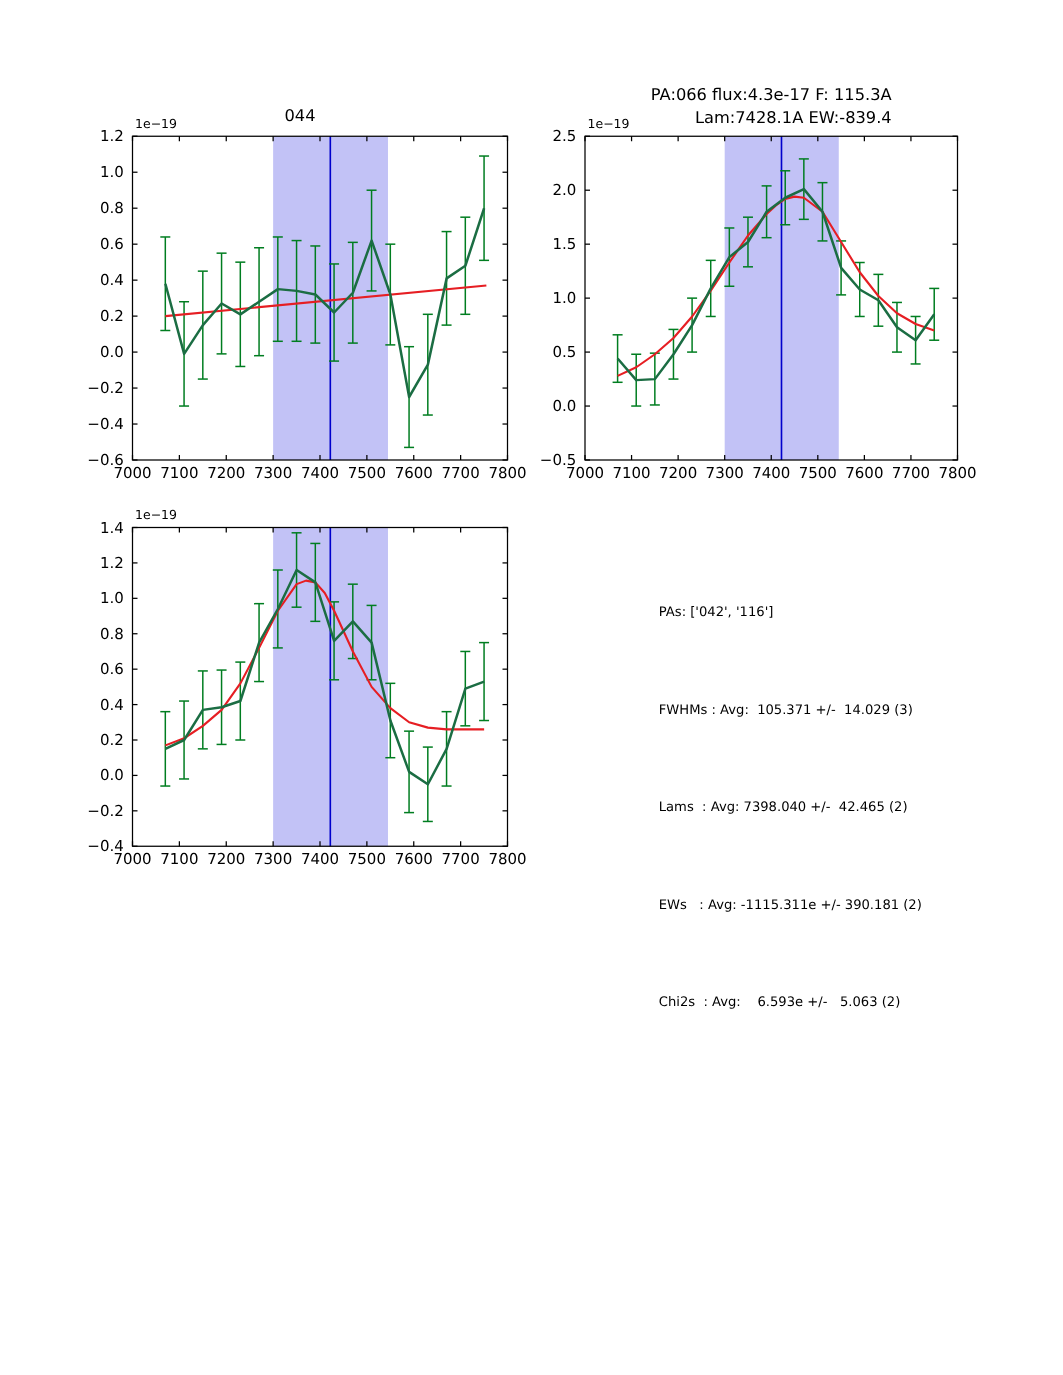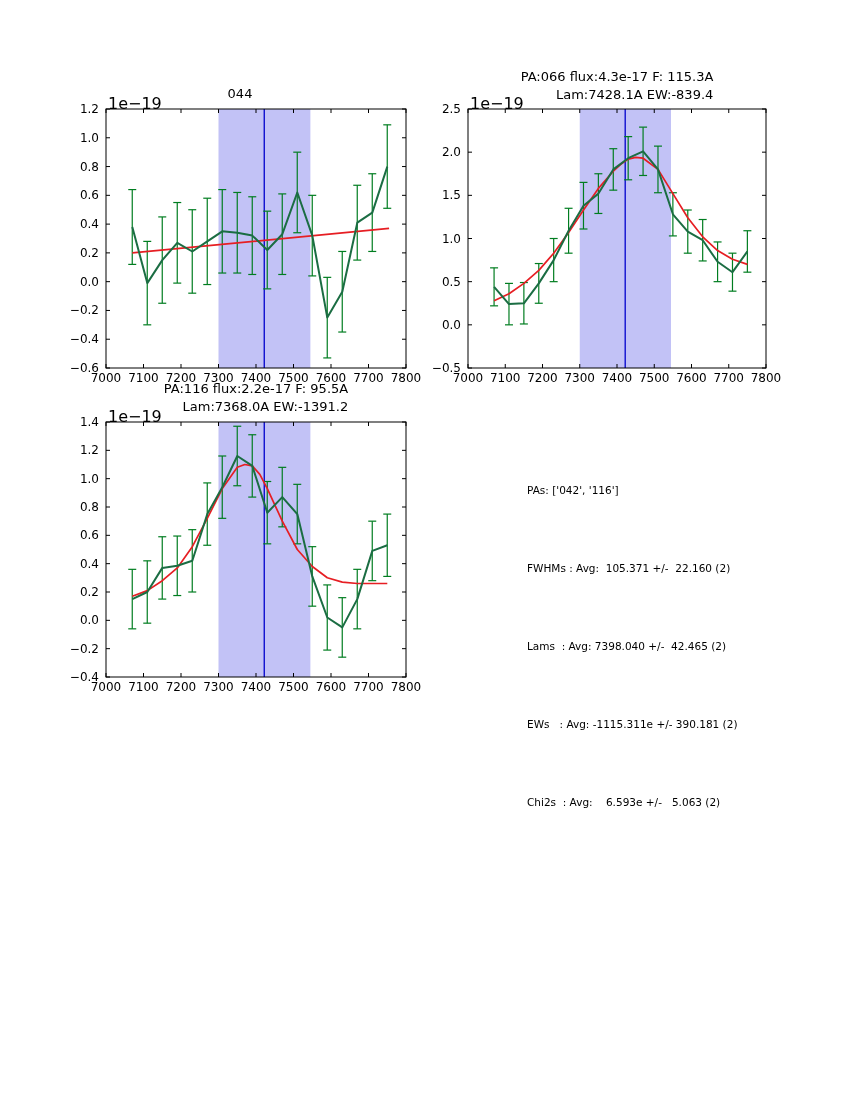--- a/index.html
+++ b/index.html
@@ -2,21 +2,21 @@
 <html><head>
 <meta charset="utf-8">
 <style>
   html,body{margin:0;padding:0;background:#fff;}
   #page{position:relative;width:850px;height:1100px;background:#ffffff;overflow:hidden;
         font-family:"DejaVu Sans",sans-serif;color:#000;}
   #plots{position:absolute;left:0;top:0;}
   svg text{font-family:"DejaVu Sans",sans-serif;fill:#000;}
   .chart-title{position:absolute;transform:translateX(-50%);text-align:right;
                font-size:13px;line-height:18px;white-space:nowrap;}
-  .offset-label{position:absolute;font-size:16px;white-space:nowrap;}
+  .offset-label{position:absolute;font-size:10px;white-space:nowrap;}
   #stats{position:absolute;left:527px;top:425px;font-size:10.5px;line-height:26px;white-space:pre;}
 </style>
 </head>
 <body>
 
 <div id="page">
 
   <svg id="plots" width="850" height="1100" viewBox="0 0 850 1100">
       <g>
         <rect x="218.5" y="109" width="91.875" height="259" fill="#c2c2f6"></rect>
@@ -365,30 +365,26 @@
       </g>
     </svg>
 
   <div class="chart-title" style="left:240px;top:85px">
     <div>044</div>
   </div>
   <div class="chart-title" style="left:617px;top:68px">
     <div>PA:066 flux:4.3e-17 F: 115.3A</div>
     <div>Lam:7428.1A EW:-839.4</div>
   </div>
-  <div class="chart-title" style="left:256px;top:380px">
-    <div>PA:116 flux:2.2e-17 F: 95.5A</div>
-    <div>Lam:7368.0A EW:-1391.2</div>
-  </div>
 
   <div class="offset-label" style="left:108px;top:94px">1e−19</div>
   <div class="offset-label" style="left:470px;top:94px">1e−19</div>
   <div class="offset-label" style="left:108px;top:407px">1e−19</div>
 
   <div id="stats">
     <div class="stat-line">PAs: ['042', '116']</div>
-    <div class="stat-line">FWHMs : Avg:  105.371 +/-  22.160 (2)</div>
+    <div class="stat-line">FWHMs : Avg:  105.371 +/-  14.029 (3)</div>
     <div class="stat-line">Lams  : Avg: 7398.040 +/-  42.465 (2)</div>
     <div class="stat-line">EWs   : Avg: -1115.311e +/- 390.181 (2)</div>
     <div class="stat-line">Chi2s  : Avg:    6.593e +/-   5.063 (2)</div>
   </div>
 
 </div>
 
 </body></html>

